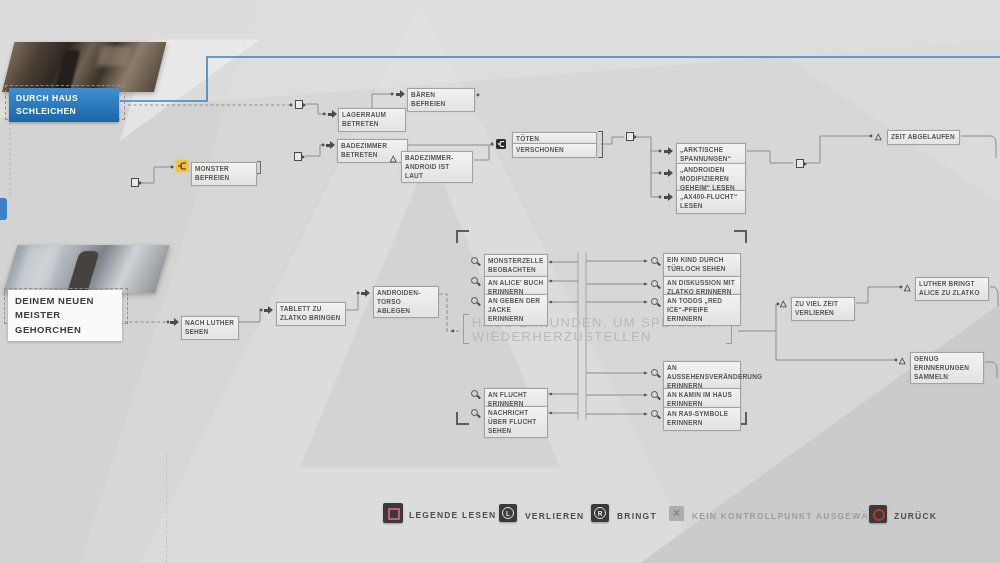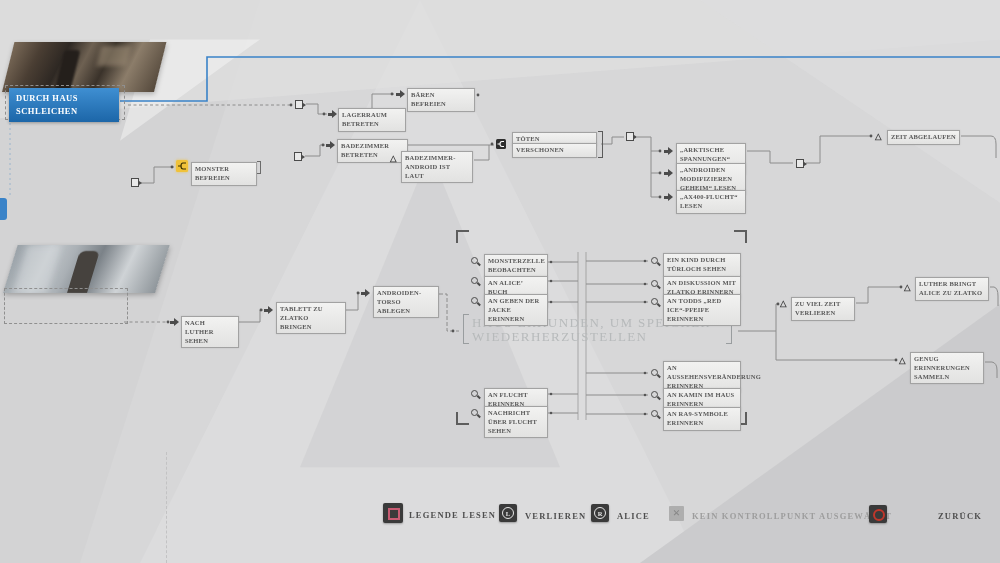--- a/index.html
+++ b/index.html
@@ -1,17 +1,17 @@
 <!DOCTYPE html>
 <html><head>
 <meta charset="utf-8">
 <style>
   html,body{margin:0;padding:0;background:#b8b8b8;}
   #stage{position:relative;width:1000px;height:563px;overflow:hidden;
-         background:#d7d7d8;font-family:Liberation Serif, serif;}
+         background:#d7d7d8;font-family:Liberation Sans, sans-serif;}
   #stage *{box-sizing:border-box;}
 
   
   .bgpoly{position:absolute;inset:0;pointer-events:none;}
   .w1{clip-path:polygon(14% 100%,42% 0,70% 100%);background:#dcdcdd;}
   .w2{clip-path:polygon(0 0,26% 0,8% 100%,0 100%);background:#d3d3d4;}
   .w3{clip-path:polygon(64% 100%,100% 54%,100% 100%);background:#cbcbcd;}
   .w4{clip-path:polygon(0 0,100% 0,100% 7%,0 21%);background:#e0e0e1;opacity:.65;}
   .w5{clip-path:polygon(15% 7%,26% 7%,12% 25%);background:rgba(255,255,255,.38);}
   .w6{clip-path:polygon(30% 83%,43% 27%,56% 83%);background:#d0d0d2;opacity:.75;}
@@ -187,20 +187,21 @@
   </div>
   <div class="dash-sel" style="left:5px;top:85px;width:120px;height:35px;"></div>
   <div class="cp-label cp-blue" style="left:9px;top:88px;width:110px;">DURCH HAUS SCHLEICHEN</div>
 
   <div class="thumb" style="left:3px;top:245px;width:152px;height:48px;transform:skewX(-17deg);transform-origin:0 100%;
        background:linear-gradient(100deg,#9aa2a8 0%,#c2c7cb 22%,#aab0b5 38%,#7b8288 55%,#cfd3d6 75%,#8e959a 100%);">
     <div class="fig" style="left:64px;top:6px;width:20px;height:42px;background:#46423e;border-radius:6px 6px 0 0;filter:blur(.7px);"></div>
     <div class="fig" style="left:10px;top:0;width:34px;height:48px;background:#d9dde0;opacity:.5;filter:blur(3px);"></div>
   </div>
   <div class="dash-sel" style="left:4px;top:288px;width:124px;height:36px;"></div>
+  <div class="cp-label cp-white" style="left:8px;top:290px;width:114px;">DEINEM NEUEN MEISTER GEHORCHEN</div>
 
   <span class="ic-book" style="left:295px;top:100px;"></span>
   <span class="ic-arrow" style="left:328px;top:110px;"></span>
   <div class="node" style="left:338px;top:108px;width:68px;">LAGERRAUM BETRETEN</div>
 
   <span class="ic-arrow" style="left:396px;top:90px;"></span>
   <div class="node" style="left:407px;top:88px;width:68px;">BÄREN BEFREIEN</div>
 
   <span class="ic-book" style="left:294px;top:152px;"></span>
   <span class="ic-arrow" style="left:326px;top:141px;"></span>
@@ -291,21 +292,21 @@
   <div class="bb-label" style="left:409px;top:510px;">LEGENDE LESEN</div>
 
   <div class="btn-dark btn-stick" style="left:499px;top:504px;">
     <span>L</span>
   </div>
   <div class="bb-label" style="left:525px;top:511px;">VERLIEREN</div>
 
   <div class="btn-dark btn-stick" style="left:591px;top:504px;">
     <span>R</span>
   </div>
-  <div class="bb-label" style="left:617px;top:511px;">ALICE</div>
+  <div class="bb-label" style="left:617px;top:511px;">BRINGT</div>
 
   <div class="btn-x" style="left:669px;top:506px;">×</div>
   <div class="bb-label dim" style="left:692px;top:511px;">KEIN KONTROLLPUNKT AUSGEWÄHLT</div>
 
   <div class="btn-dark btn-circle" style="left:869px;top:505px;"></div>
-  <div class="bb-label" style="left:894px;top:511px;margin-left:44px;">ZURÜCK</div>
+  <div class="bb-label" style="left:894px;top:511px;">ZURÜCK</div>
 
 </div>
 
 </body></html>

